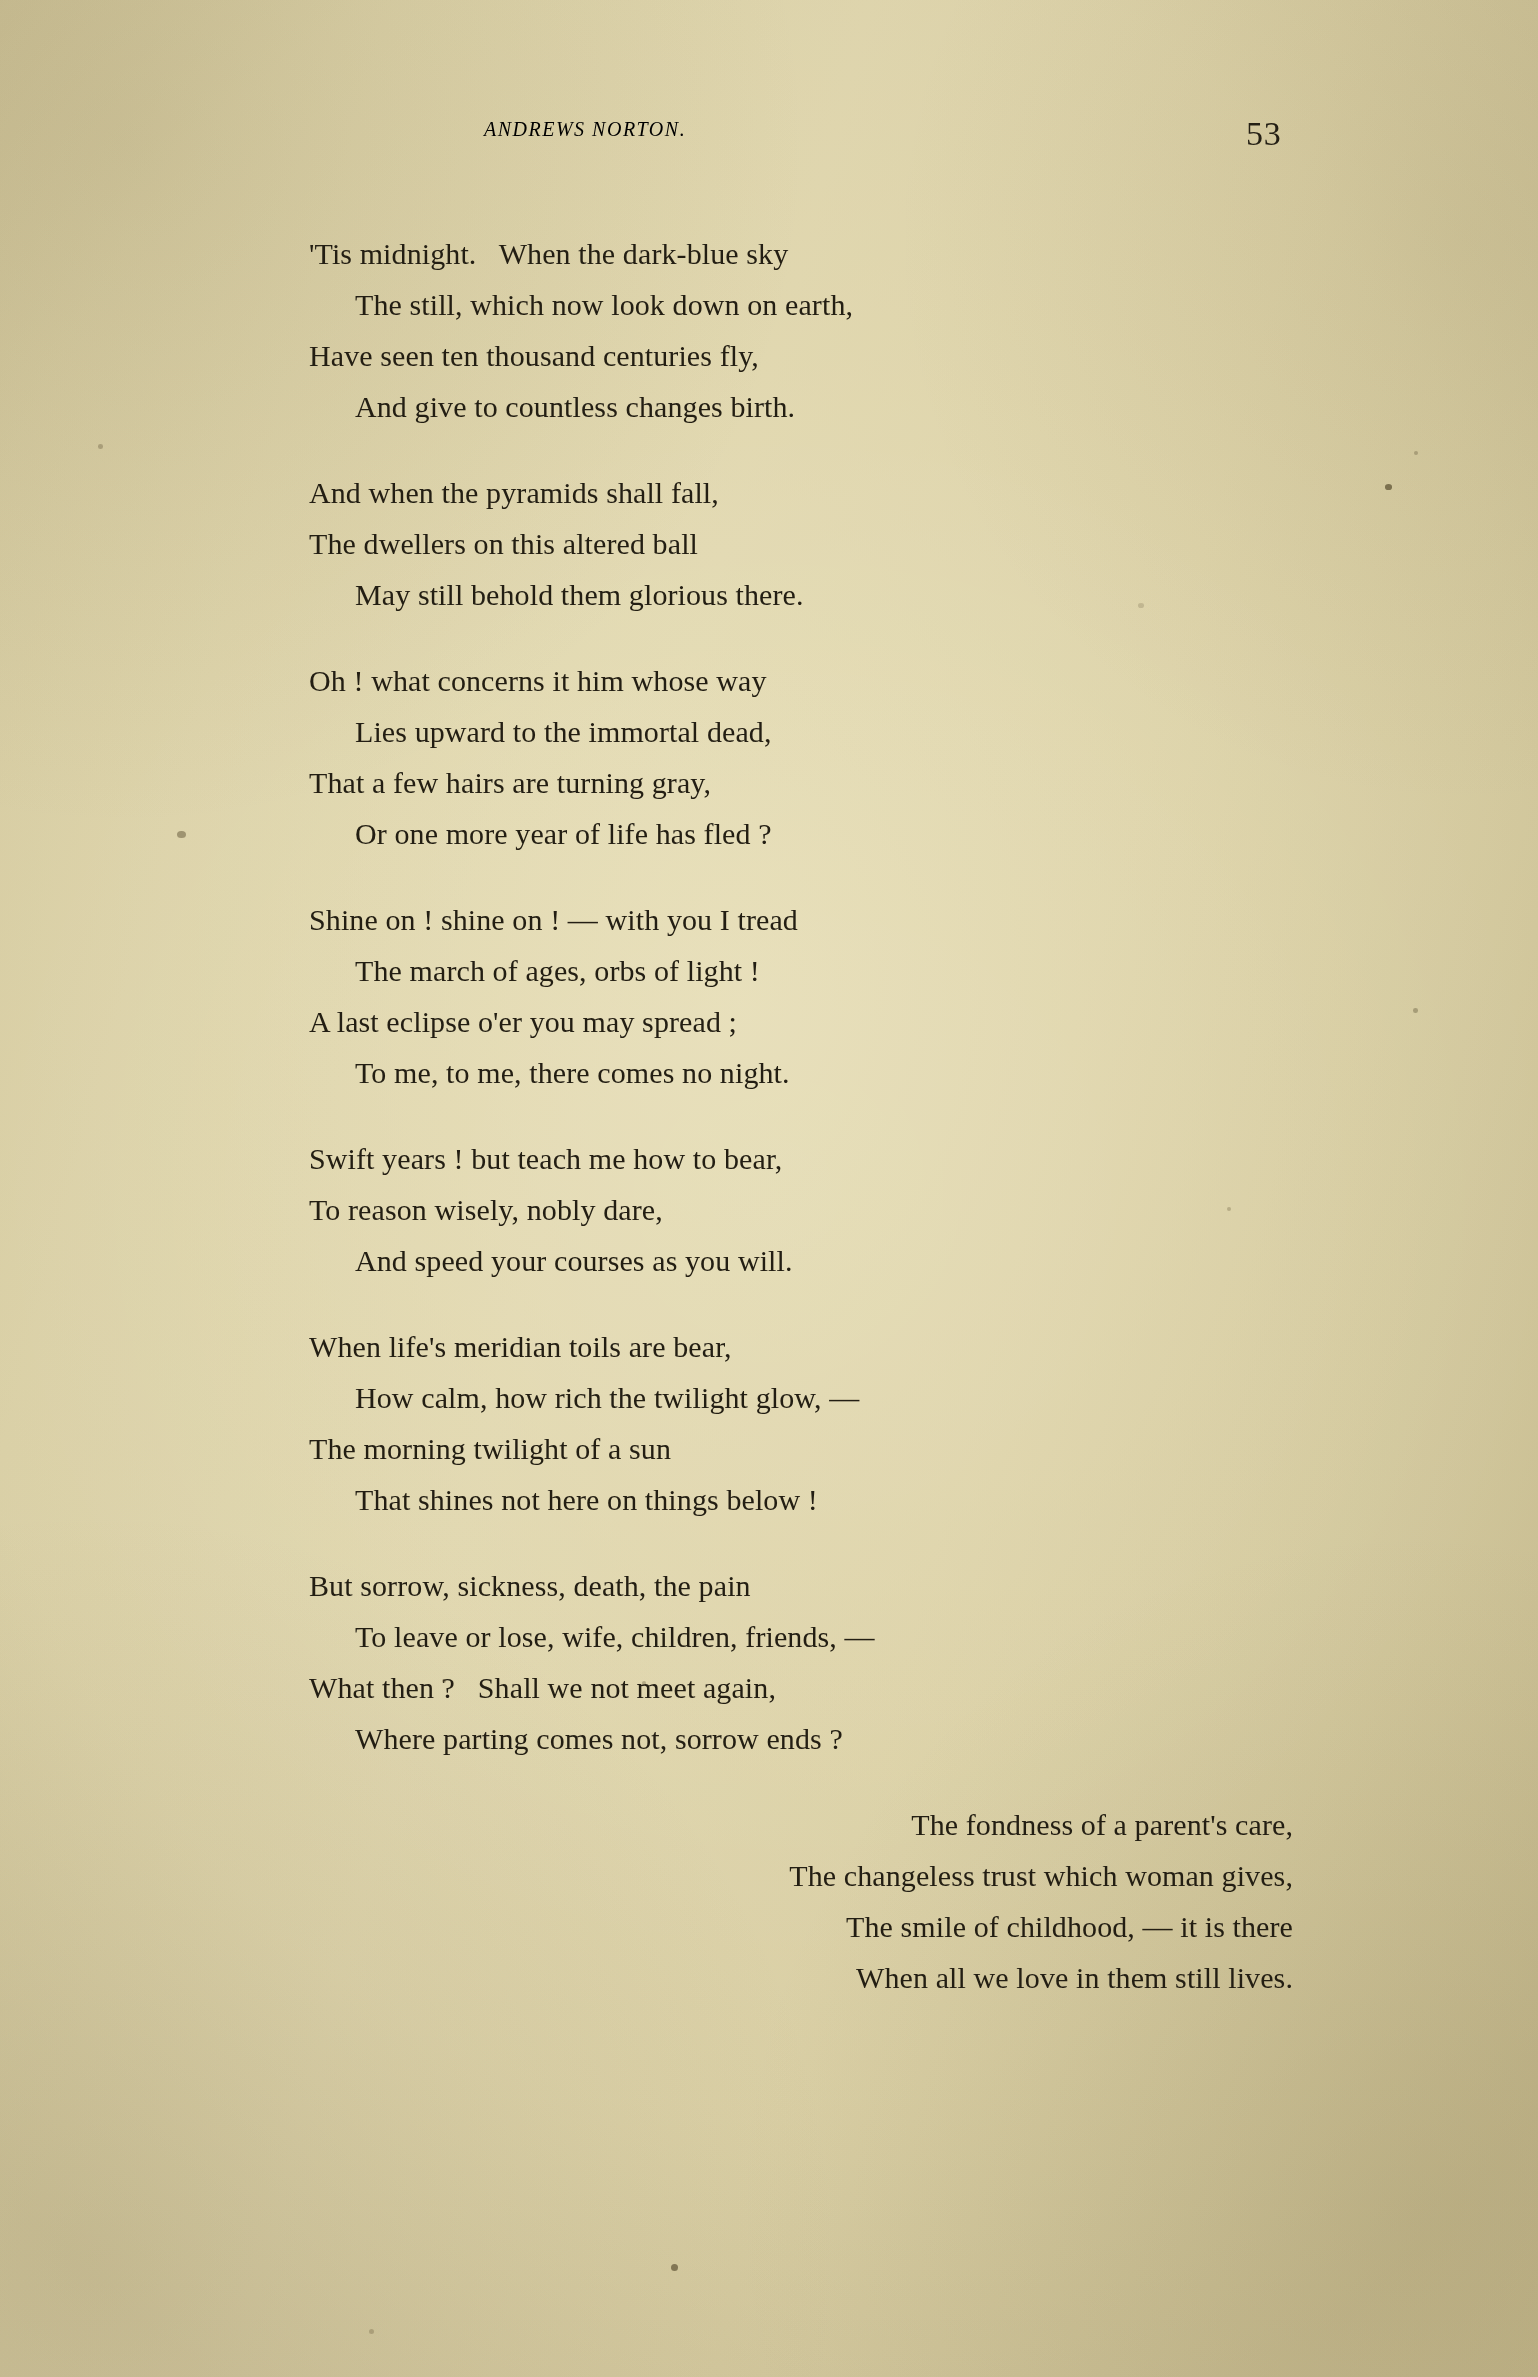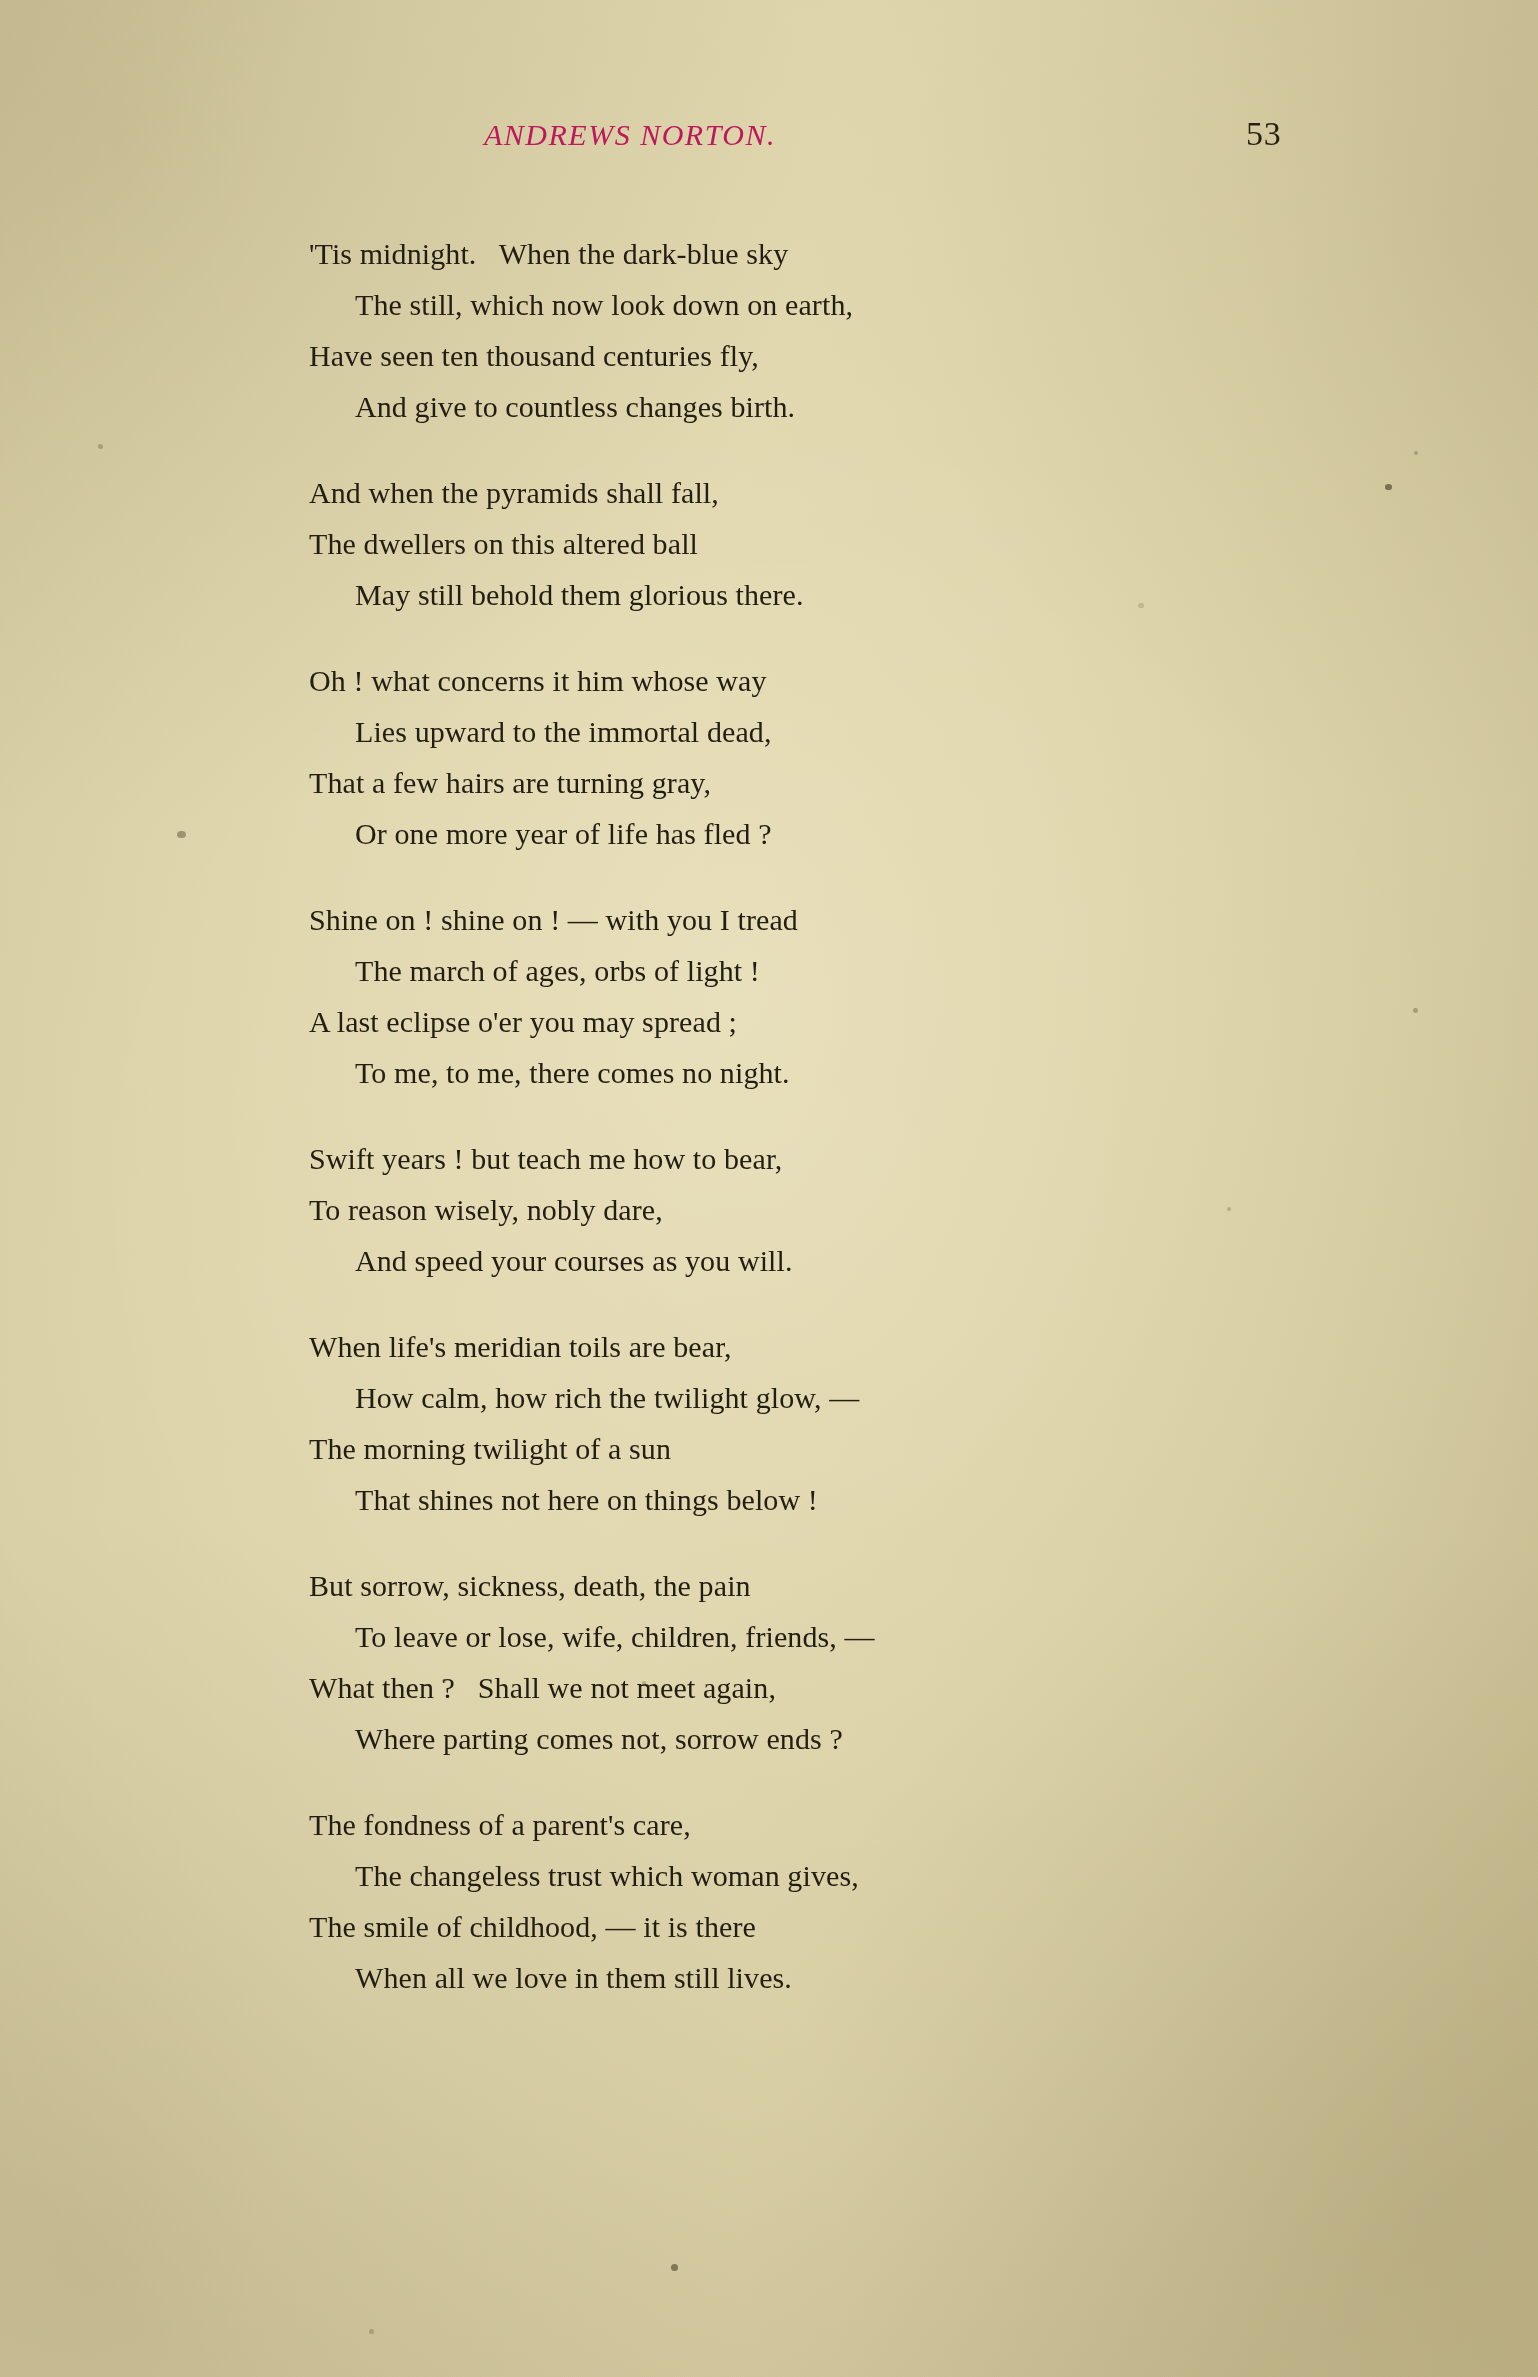--- a/index.html
+++ b/index.html
@@ -50,23 +50,23 @@
     top: 118px;
     left: 0;
     width: 1539px;
     height: 40px;
   }
   .head-title {
     position: absolute;
     left: 484px;
     top: 0;
     font-style: italic;
-    font-size: 30px;
+    font-size: 20px;
     letter-spacing: 1.5px;
-    color: #be185d;
+    color: #000000;
     white-space: nowrap;
   }
   .folio {
     position: absolute;
     left: 1246px;
     top: -2.7px;
     font-size: 34px;
     letter-spacing: 0.7px;
     color: #241f14;
     text-align: right;
@@ -77,20 +77,21 @@
     position: absolute;
     left: 309px;
     top: 228px;
     width: 984px;
   }
   .stanza {
     margin: 0 0 35px 0;
   }
   .stanza:last-child {
     margin-bottom: 0;
+    text-align: right;
   }
   .line {
     font-size: 30px;
     line-height: 51px;
     color: #231e13;
     white-space: pre;
     letter-spacing: 0.1px;
   }
   .line.ind {
     padding-left: 46px;

